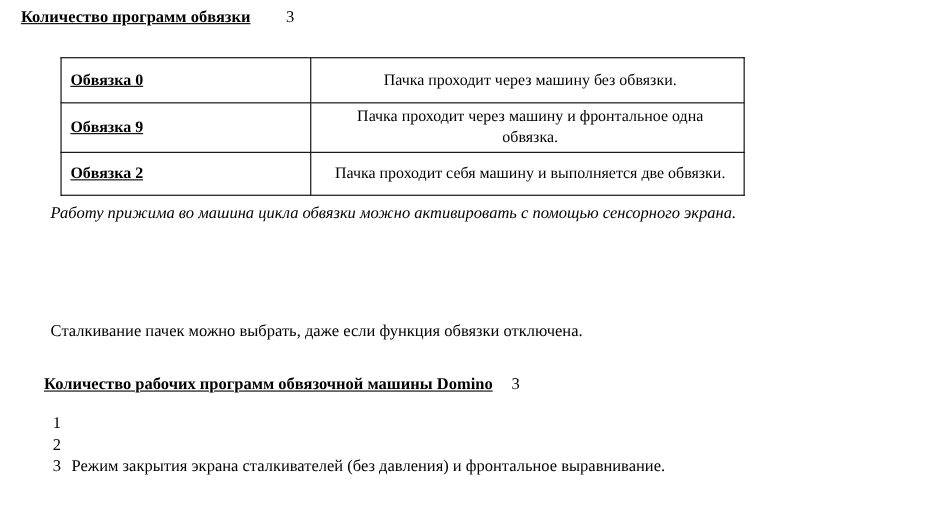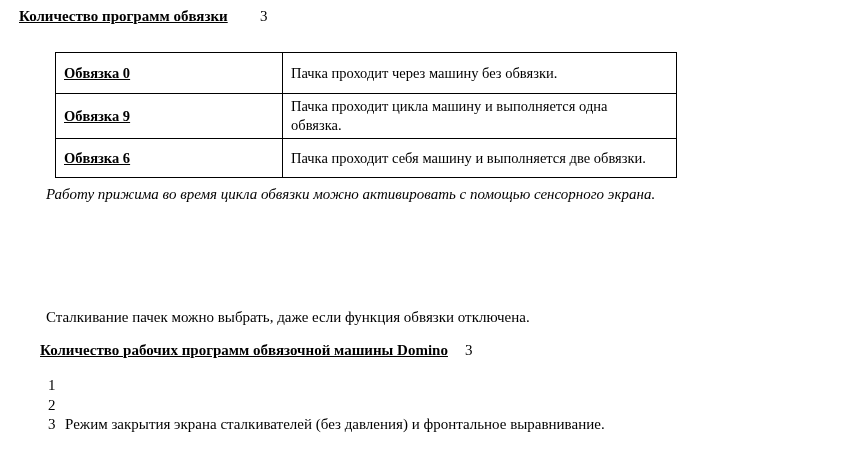--- a/index.html
+++ b/index.html
@@ -56,39 +56,40 @@
   }
   #binding-table td.label-cell {
     width: 215px;
     font-weight: bold;
   }
   #binding-table td.label-cell span { text-decoration: underline; }
   #binding-table td.desc-cell {
     width: 382px;
     white-space: pre-line;
     line-height: 19px;
+    text-align: center;
   }
   #binding-table tr.r1 td { height: 40px; }
   #binding-table tr.r2 td { height: 44px; }
   #binding-table tr.r3 td { height: 38px; }
 
   
   .para {
     left: 46px;
     width: 792px;
     font-size: 15px;
     line-height: 19px;
     margin: 0;
   }
   .italic { font-style: italic; }
   .justify { text-align: justify; }
   #para-1 { top: 185px; }
   #para-block { top: 219px; }
   #para-block p { margin: 0; }
-  #para-4 { top: 308px; }
+  #para-4 { top: 292px; }
 
   
   #program-list {
     left: 48px;
     top: 376px;
     font-size: 15px;
     line-height: 19.5px;
   }
   .list-item { display: flex; }
   .list-number {
@@ -109,33 +110,33 @@
     <tr class="r1">
       <td class="label-cell">
         <span>Обвязка 0</span>
       </td>
       <td class="desc-cell">Пачка проходит через машину без обвязки.</td>
     </tr>
     <tr class="r2">
       <td class="label-cell">
         <span>Обвязка 9</span>
       </td>
-      <td class="desc-cell">Пачка проходит цикла машину и выполняется одна
+      <td class="desc-cell">Пачка проходит через машину и фронтальное одна
 обвязка.</td>
     </tr>
     <tr class="r3">
       <td class="label-cell">
-        <span>Обвязка 6</span>
+        <span>Обвязка 2</span>
       </td>
       <td class="desc-cell">Пачка проходит себя машину и выполняется две обвязки.</td>
     </tr>
   </tbody>
 </table>
 
-<p class="abs para italic" id="para-1">Работу прижима во время цикла обвязки можно активировать с помощью сенсорного экрана.</p>
+<p class="abs para italic" id="para-1">Работу прижима во машина цикла обвязки можно активировать с помощью сенсорного экрана.</p>
 
 <div class="abs para" id="para-block">
 </div>
 
 <p class="abs para" id="para-4">Сталкивание пачек можно выбрать, даже если функция обвязки отключена.</p>
 
 <div class="abs heading" id="heading-2">
   <span class="heading-title">Количество рабочих программ обвязочной машины Domino</span>
   <span class="heading-value">3</span>
 </div>

